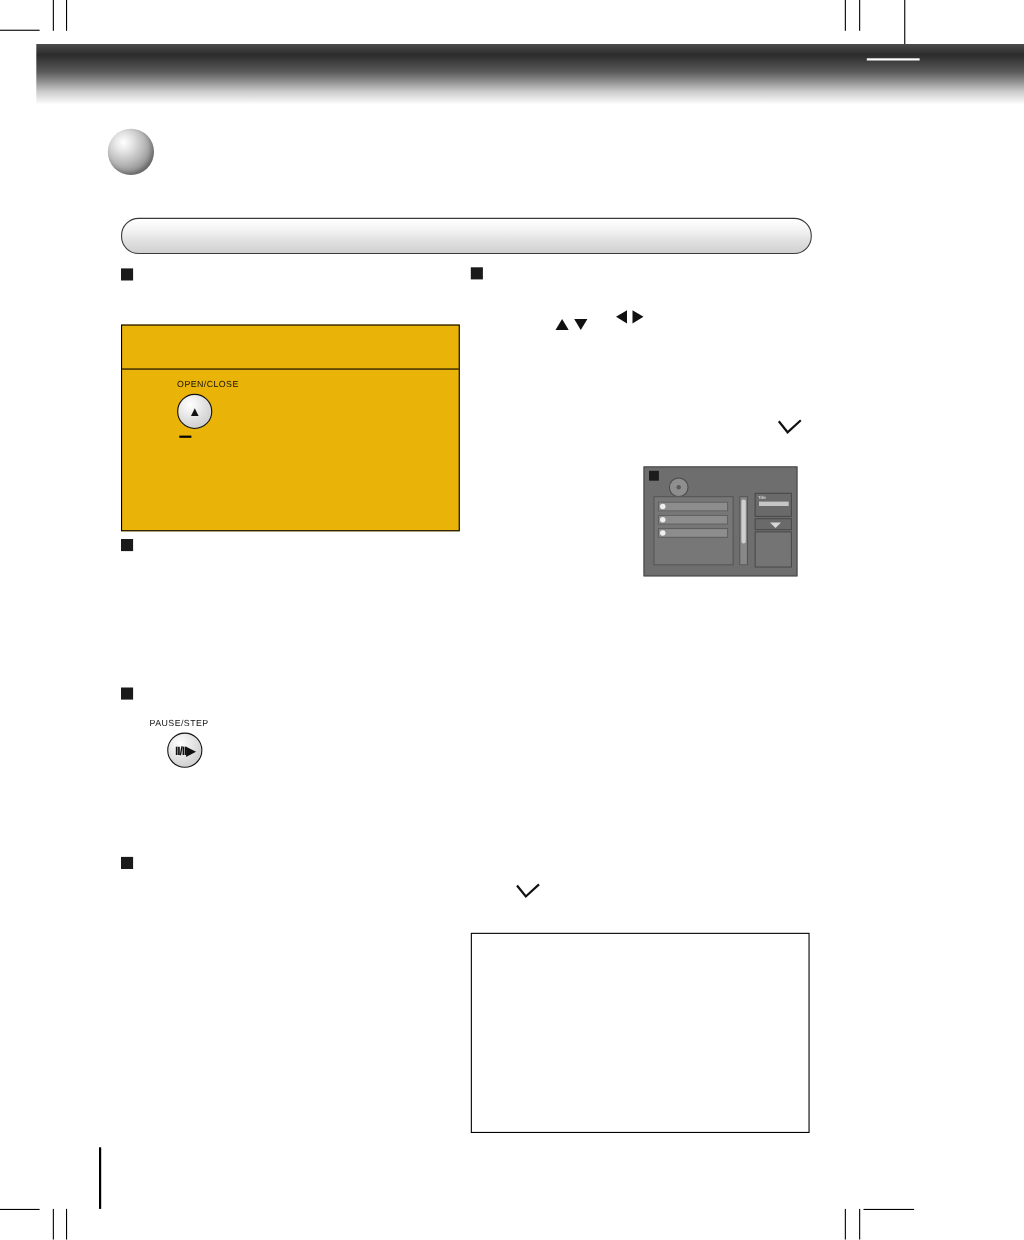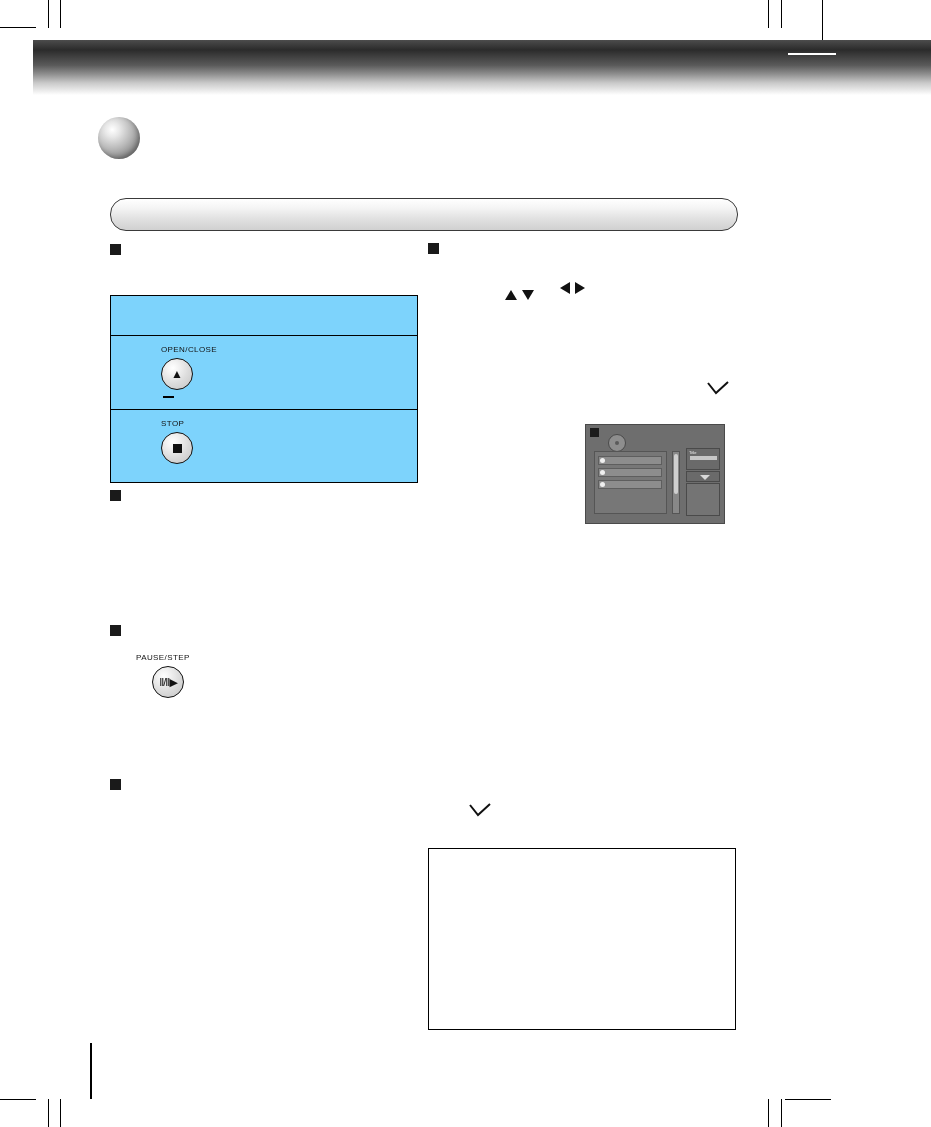--- a/index.html
+++ b/index.html
@@ -90,21 +90,21 @@
 
   
   .key-table {
     position: absolute;
     left: 110px;
     top: 295px;
     width: 308px;
     height: 188px;
     border: 1px solid #000000;
     box-sizing: border-box;
-    background: #7dd3fc;
+    background: #eab308;
   }
   .key-row {
     position: relative;
     box-sizing: border-box;
     border-bottom: 1px solid #000000;
   }
   .key-row:last-child { border-bottom: none; }
   .key-row.r1 { height: 40px; }
   .key-row.r2 { height: 74px; }
   .key-row.r3 { height: 72px; }
@@ -153,20 +153,21 @@
   }
   .pause-wrap .key-label {
     left: 0;
     top: 0;
     width: 70px;
     text-align: left;
   }
   .pause-wrap .key-btn {
     left: 16px;
     top: 13px;
+    font-weight: bold;
   }
   .pause-glyph {
     font-size: 11px;
     letter-spacing: -1px;
     color: #111;
     font-family: "Liberation Sans", sans-serif;
   }
 
   
   .arrow-cluster {
@@ -418,26 +419,20 @@
 <div class="sq-bullet" style="left:110px; top:779px;"></div>
 
 <div class="key-table">
   <div class="key-row r1">
     <div class="key-label" style="top:12px;"></div>
   </div>
   <div class="key-row r2">
     <div class="key-label">OPEN/CLOSE</div>
     <div class="key-btn">
       <span class="glyph">▲</span>
-    </div>
-  </div>
-  <div class="key-row r3">
-    <div class="key-label">STOP</div>
-    <div class="key-btn">
-      <span class="sq-stop"></span>
     </div>
   </div>
 </div>
 
 <div class="crop-line" style="left:163px; top:396px; width:11px; height:2px;"></div>
 
 <div class="pause-wrap">
   <div class="key-label">PAUSE/STEP</div>
   <div class="key-btn">
     <span class="pause-glyph">II/II▶</span>

